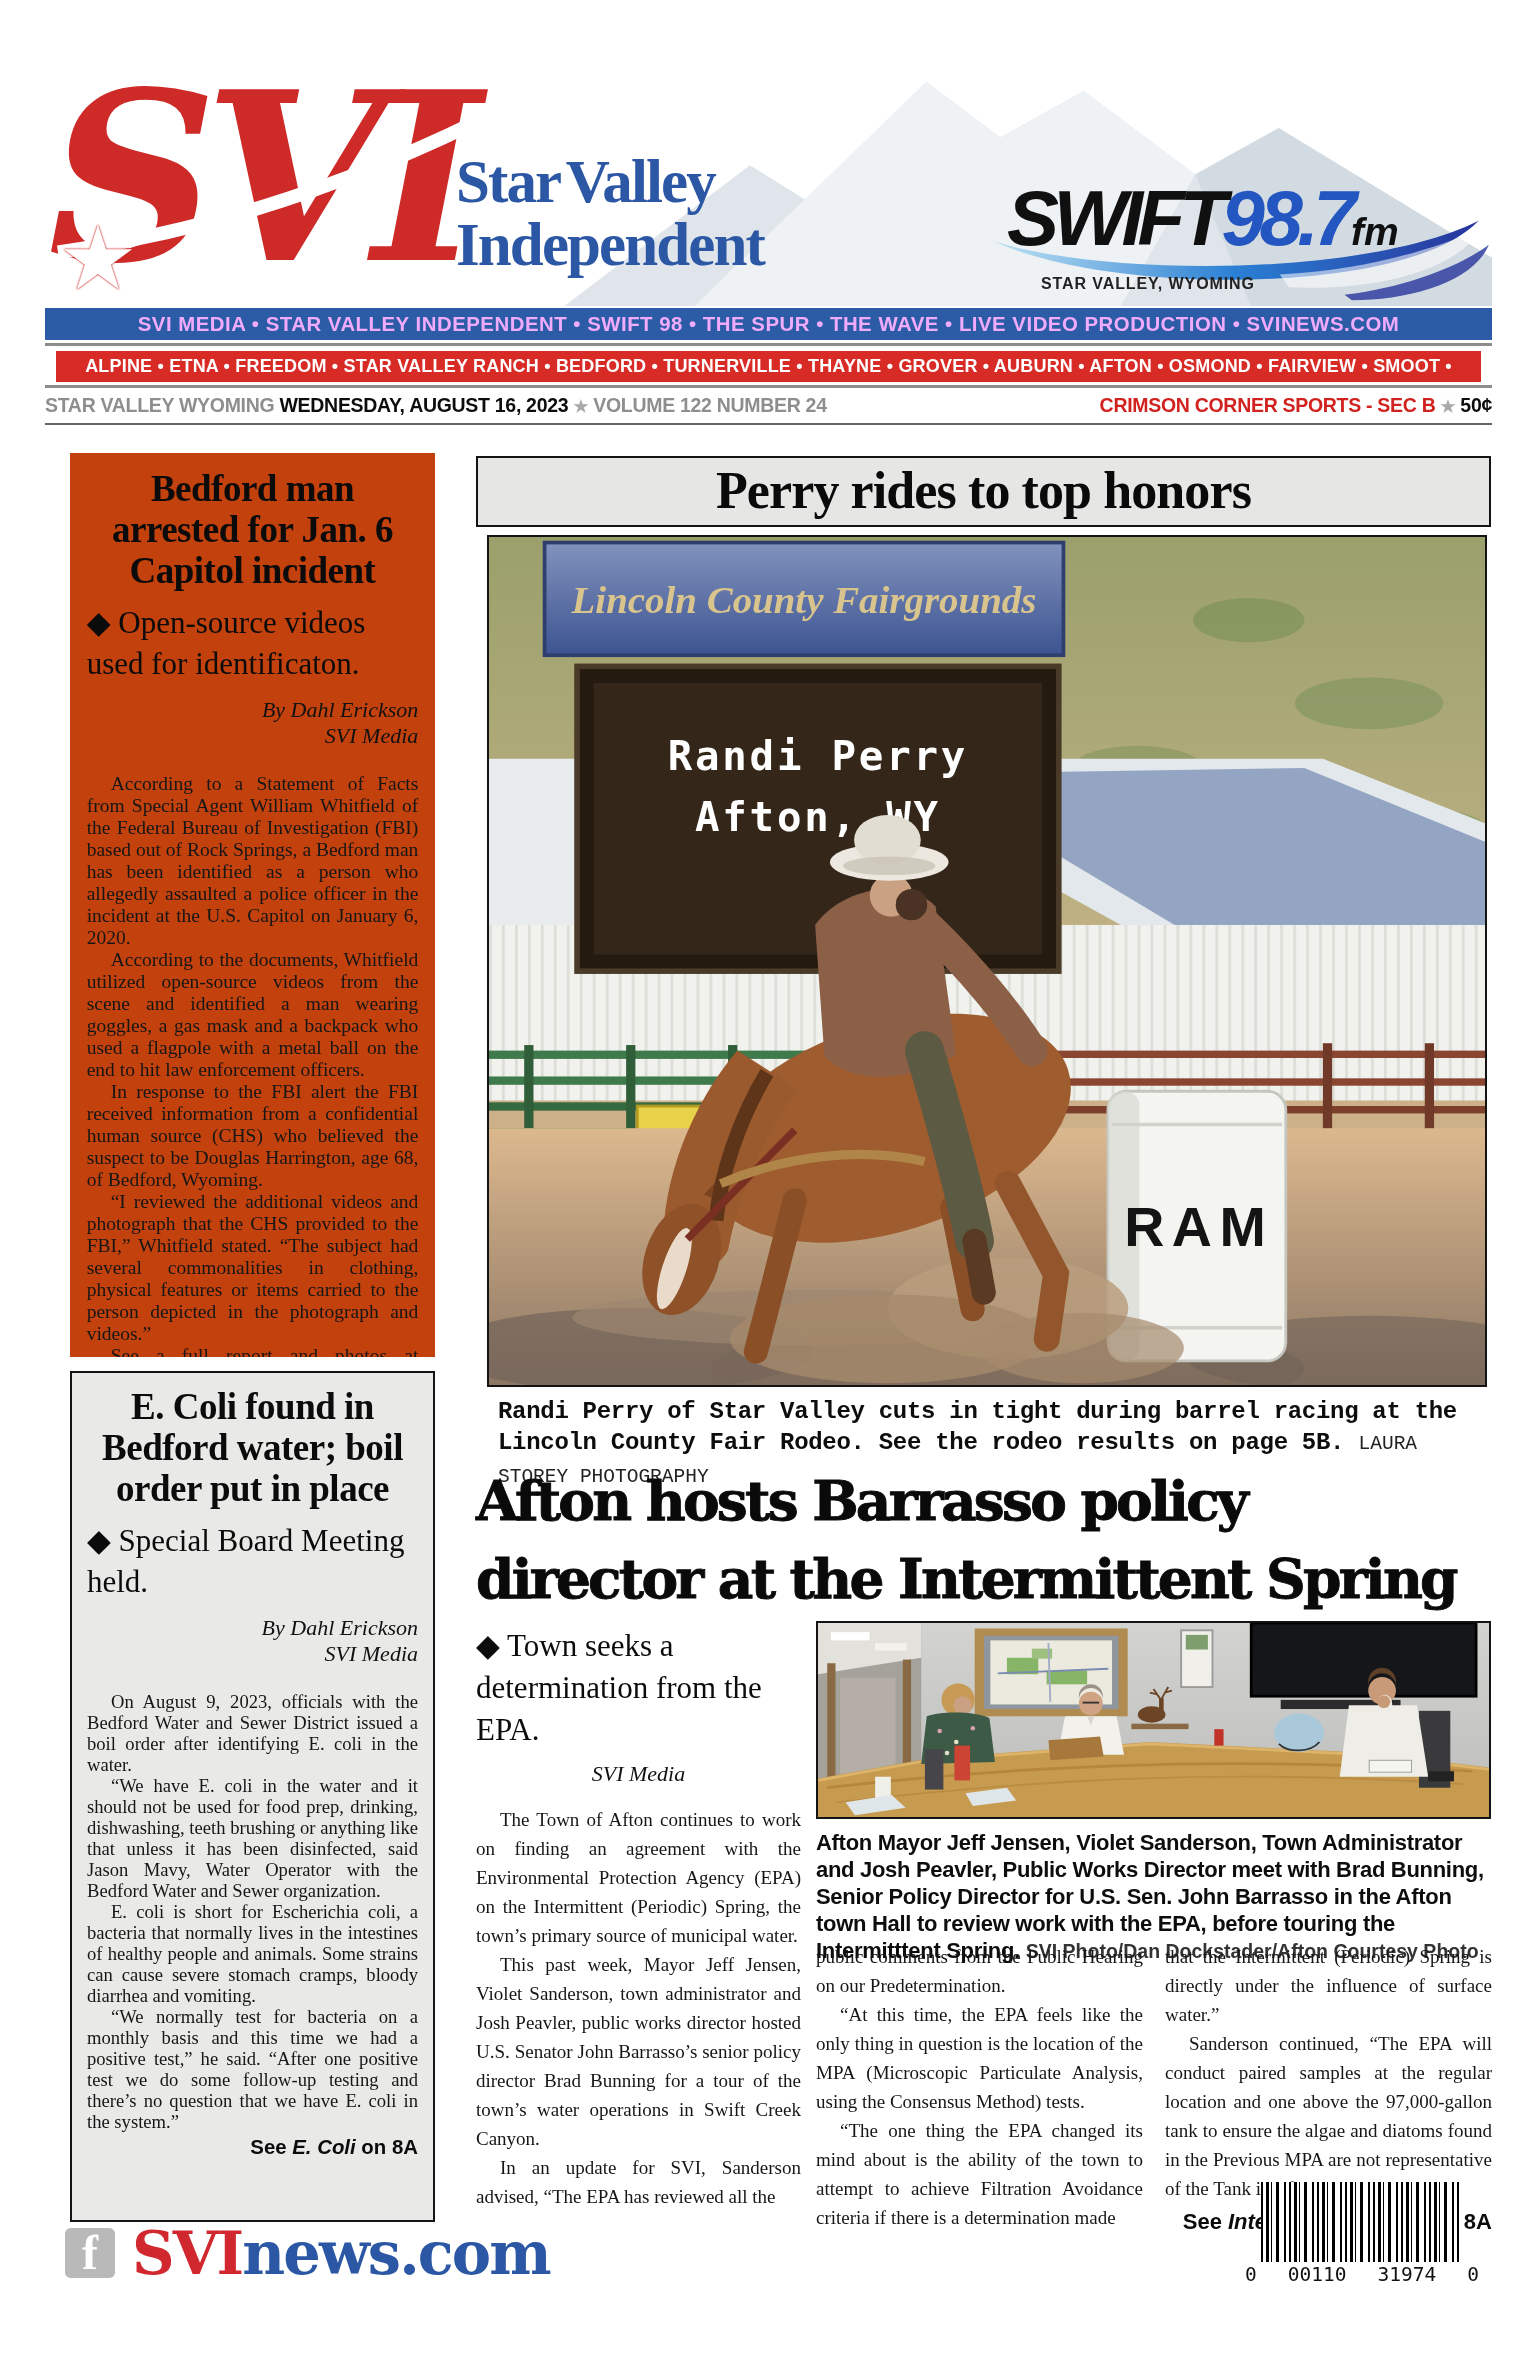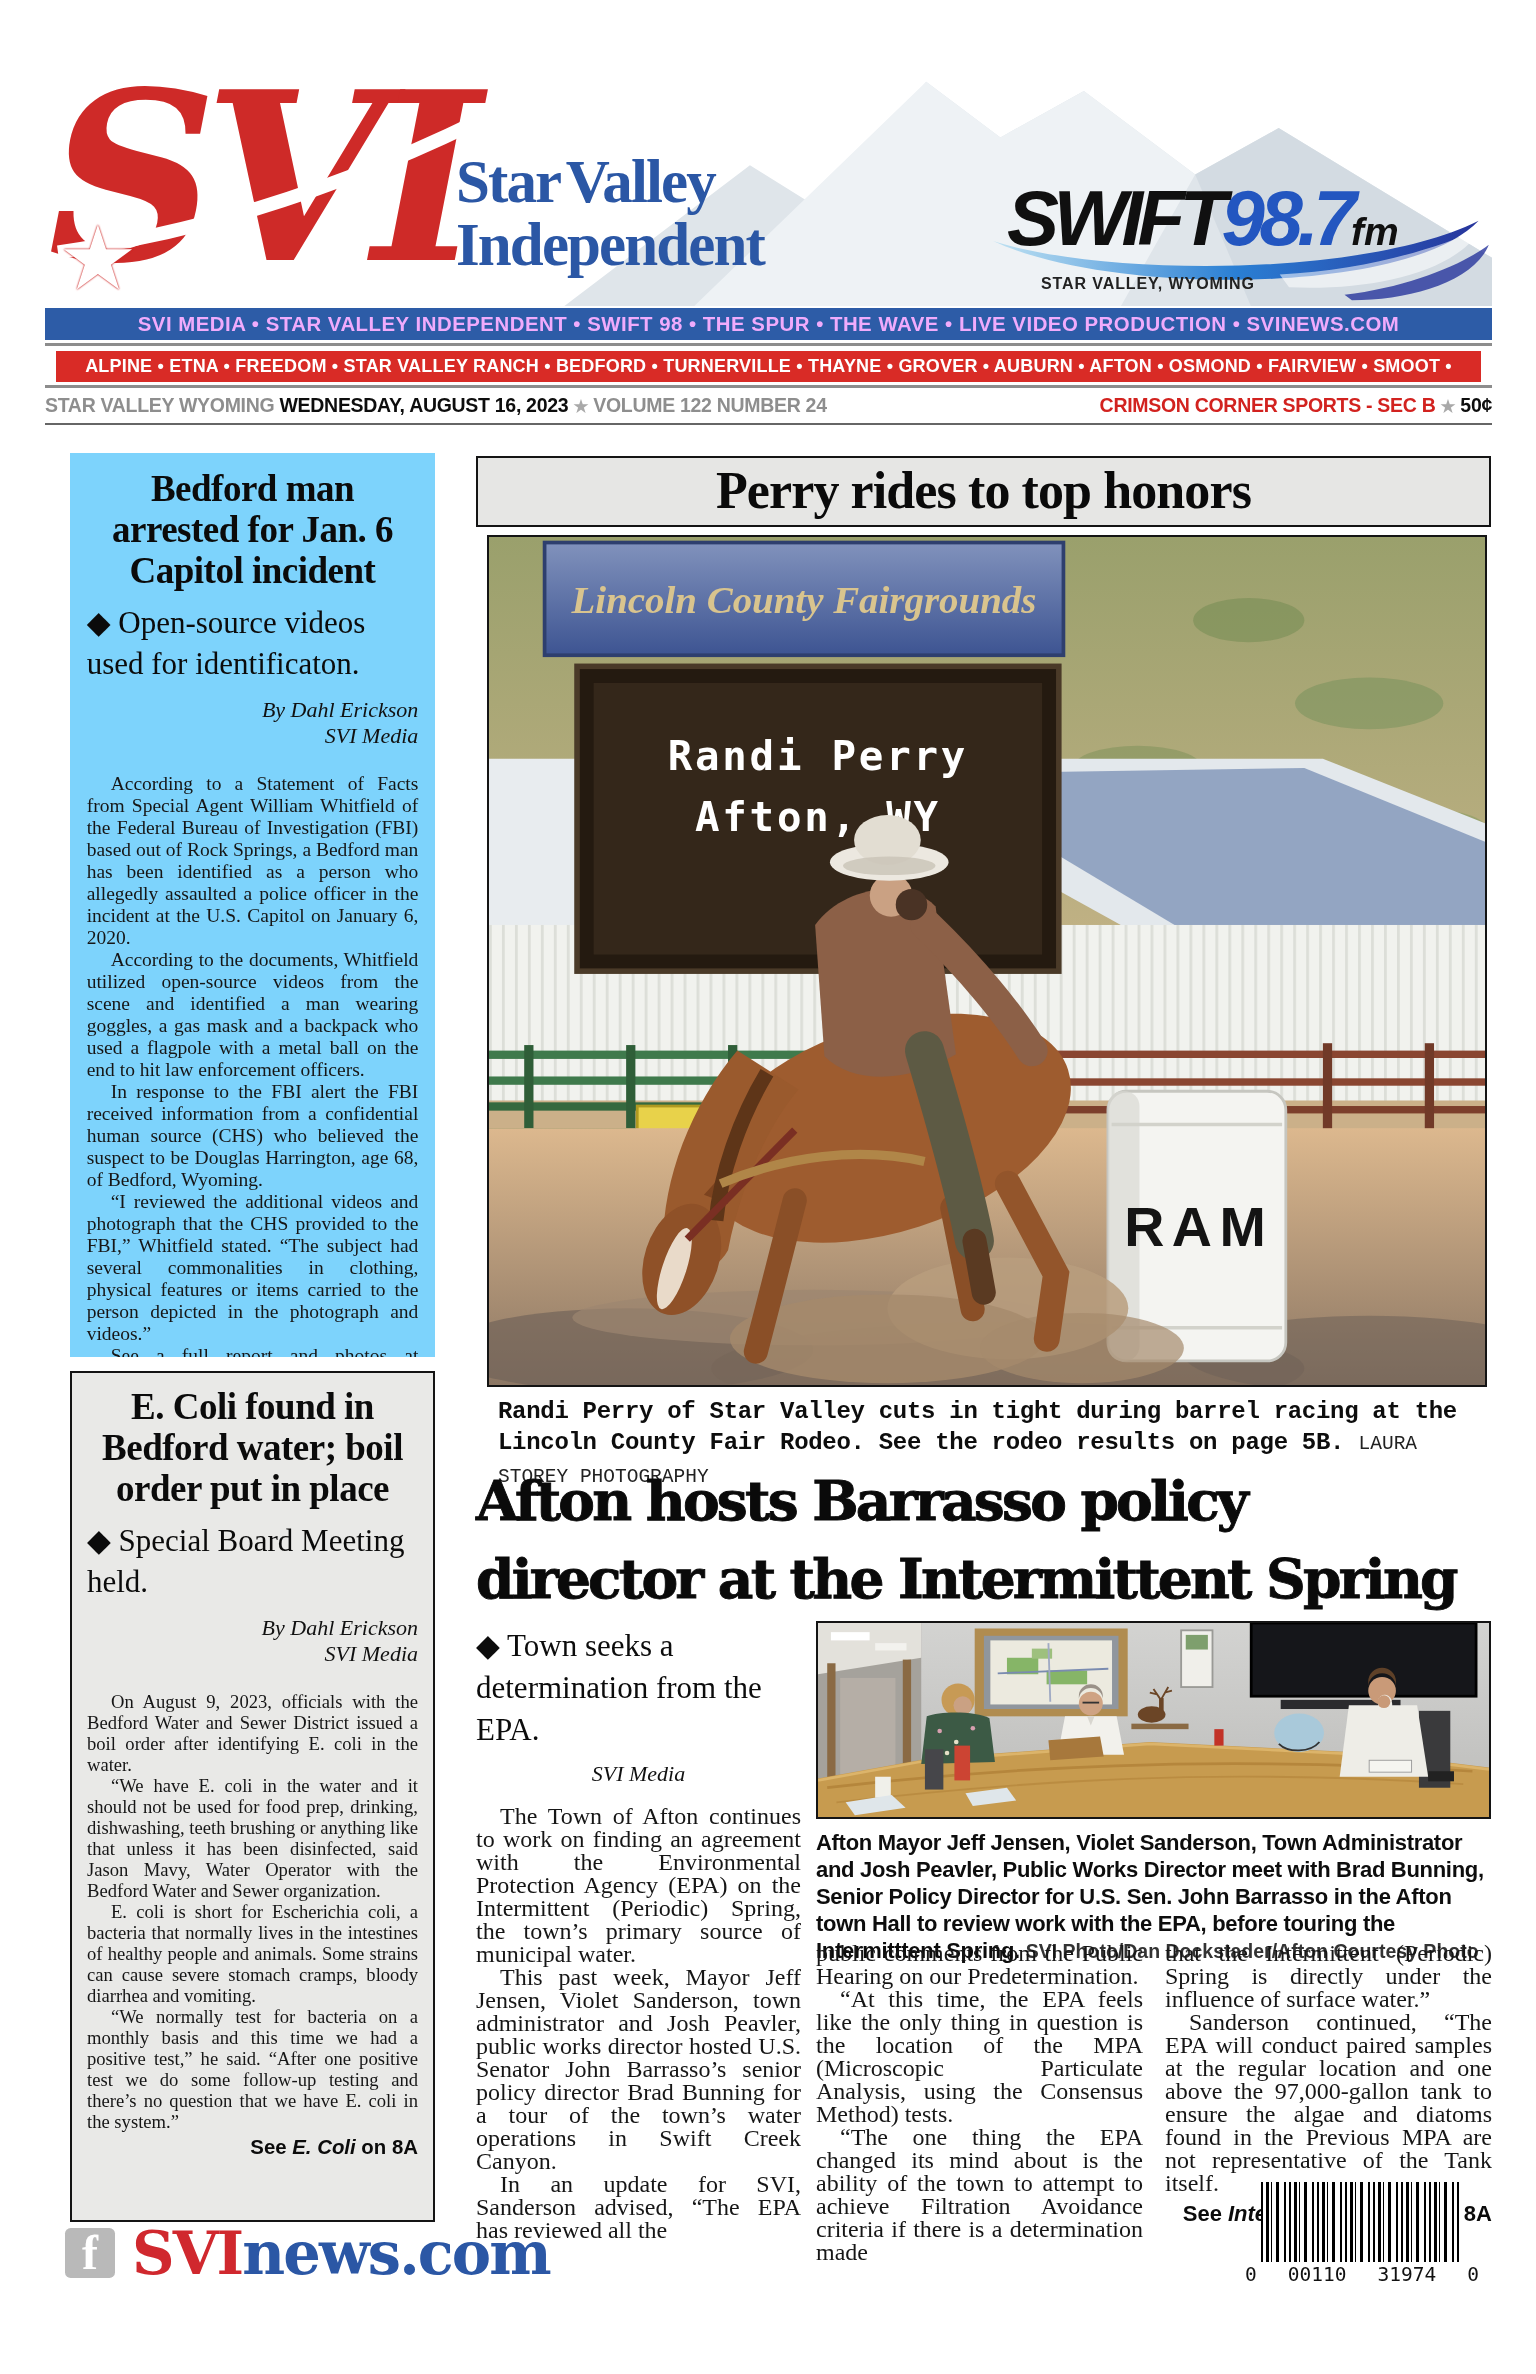--- a/index.html
+++ b/index.html
@@ -36,21 +36,21 @@
                text-align:center; letter-spacing:0.2px; }
   .rule-b { left:45px; top:385px; width:1447px; height:2.8px; background:#8d8d8d; }
   .dateline { left:45px; top:391px; width:1447px; height:28px; font-family:"Liberation Sans", sans-serif;
               font-weight:bold; font-size:19.5px; line-height:28px; letter-spacing:-0.3px; }
   .dl-gray { color:#8e8e8e; } .dl-black { color:#0d0d0d; } .dl-star { color:#a9a9a9; font-size:16.7px; }
   .dl-right { position:absolute; right:0; top:0; }
   .dl-red { color:#d2221f; }
   .rule-c { left:45px; top:423px; width:1447px; height:1.9px; background:#666; }
 
   
-  .box1 { left:70px; top:453px; width:365px; height:904px; background:#7dd3fc; padding:15px 16.7px; overflow:hidden; }
+  .box1 { left:70px; top:453px; width:365px; height:904px; background:#c2410c; padding:15px 16.7px; overflow:hidden; }
   .box2 { left:70px; top:1371px; width:365px; height:851px; background:#e9e9e7; border:2.8px solid #141414;
           padding:13px 15px; overflow:hidden; }
   .a-head { font-weight:bold; font-size:37px; line-height:41px; text-align:center; color:#0b0b0b; letter-spacing:-0.5px; }
   .a-sub  { margin-top:11px; font-size:31px; line-height:41px; color:#0b0b0b; }
   .a-by   { margin-top:13px; text-align:right; font-style:italic; font-size:22px; line-height:26px; color:#111; }
   .a-body { margin-top:24px; }
   .bp { text-indent:24px; text-align:justify; color:#161616; }
   .box1 .bp { font-size:19.5px; line-height:22px; }
   .box2 .bp { font-size:18.6px; line-height:21px; }
   .see-more { margin-top:3.7px; text-align:right; font-family:"Liberation Sans", sans-serif; font-weight:bold;
@@ -75,21 +75,21 @@
   .afton-sub { left:476px; top:1625px; width:325px; font-size:31px; line-height:42px; color:#0c0c0c; }
   .afton-by  { left:476px; top:1761px; width:325px; text-align:center; font-style:italic; font-size:22px; color:#111; }
   .afton-col1 { left:476px; top:1805px; width:325px; }
   .afton-photo { left:816px; top:1621px; width:675px; height:198px; border:2.8px solid #141414; background:#c8c8c6; }
   .afton-photo svg { width:100%; height:100%; display:block; }
   .afton-cap { left:816px; top:1829px; width:677px; font-family:"Liberation Sans", sans-serif;
                font-size:22px; line-height:27px; color:#0d0d0d; }
   .afton-cap .cap-credit { font-size:19.5px; font-weight:bold; color:#333; }
   .afton-col2 { left:816px; top:1942px; width:327px; }
   .afton-col3 { left:1165px; top:1942px; width:327px; }
-  .acol .bp { font-size:24px; line-height:23px; }
+  .acol .bp { font-size:19px; line-height:29px; }
   .acol .bp:first-child { text-indent:0; }
   .afton-col1 .bp:first-child { text-indent:24px; }
   .afton-col3 .see-more { font-size:22px; margin-top:5.6px; }
 
   
   .fb-icon { left:65px; top:2228px; width:50px; height:50px; background:#b9b9b9; border-radius:5.6px;
              color:#ffffff; font-family:"Liberation Serif", serif; font-weight:bold; font-size:48px;
              line-height:50px; text-align:center; }
   .site-logo { left:132px; top:2221px; font-family:"DejaVu Serif", serif; font-weight:bold; font-size:59px;
                line-height:65px; letter-spacing:-1.9px; }

